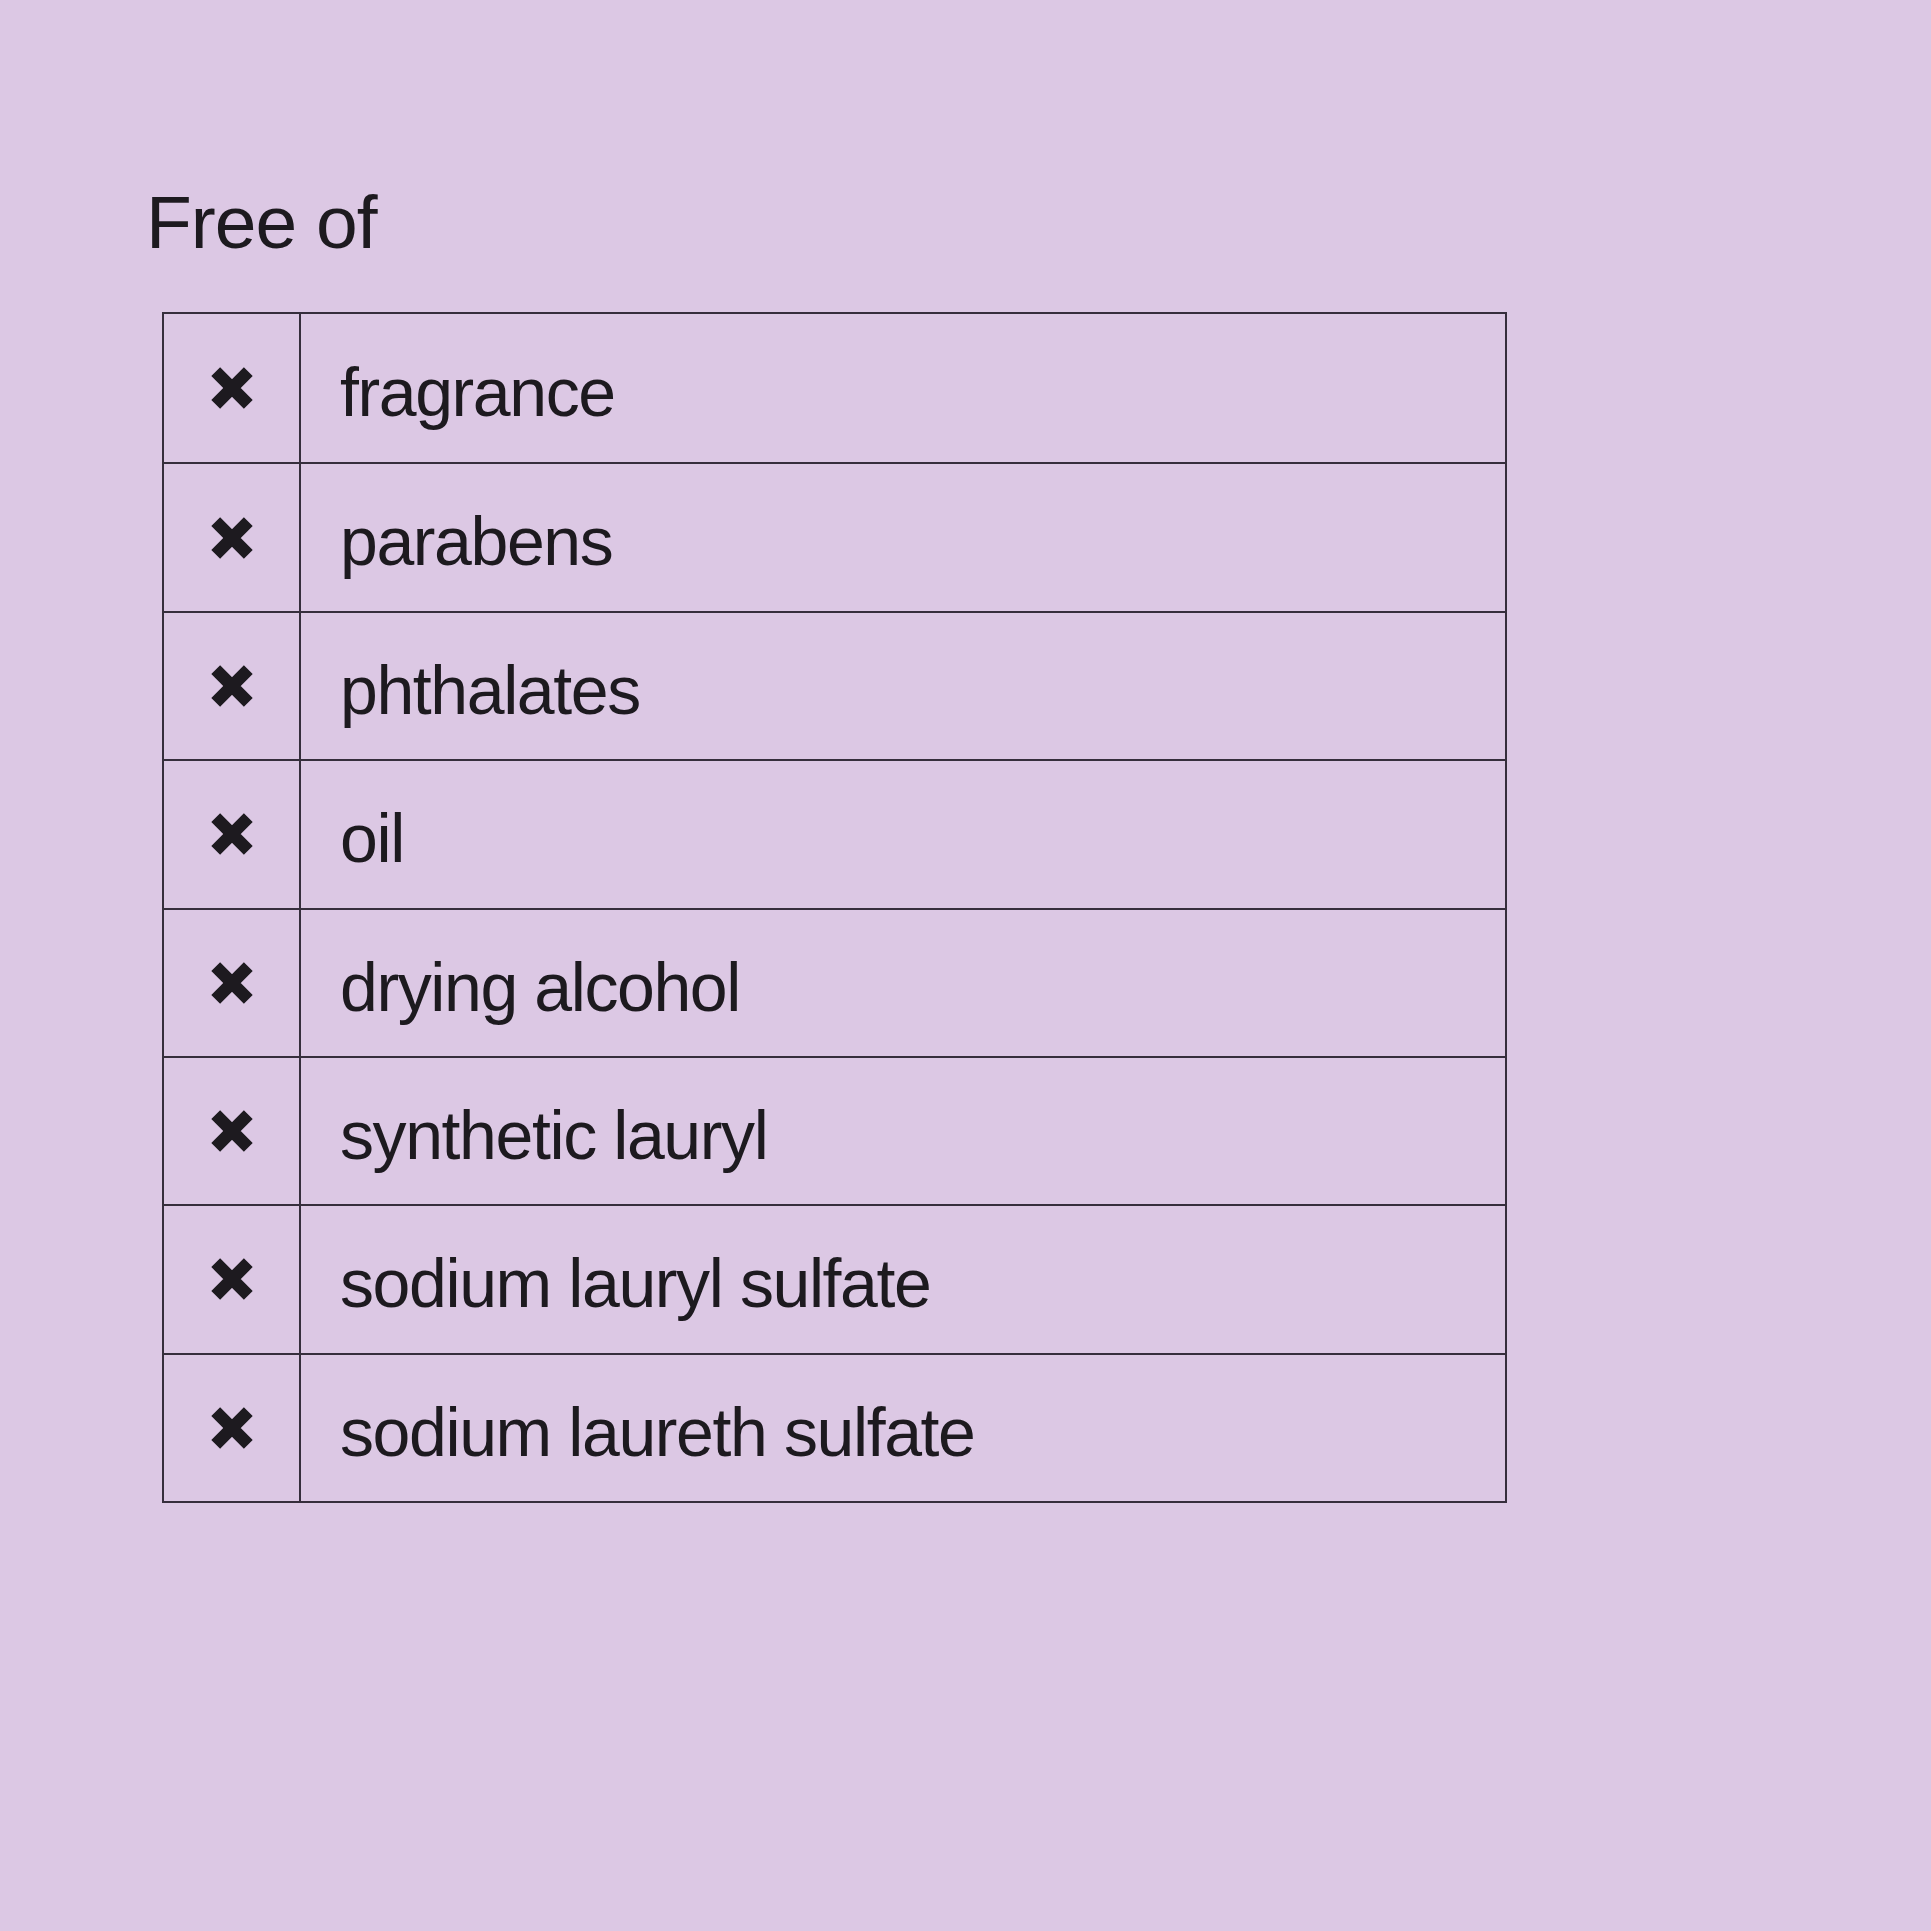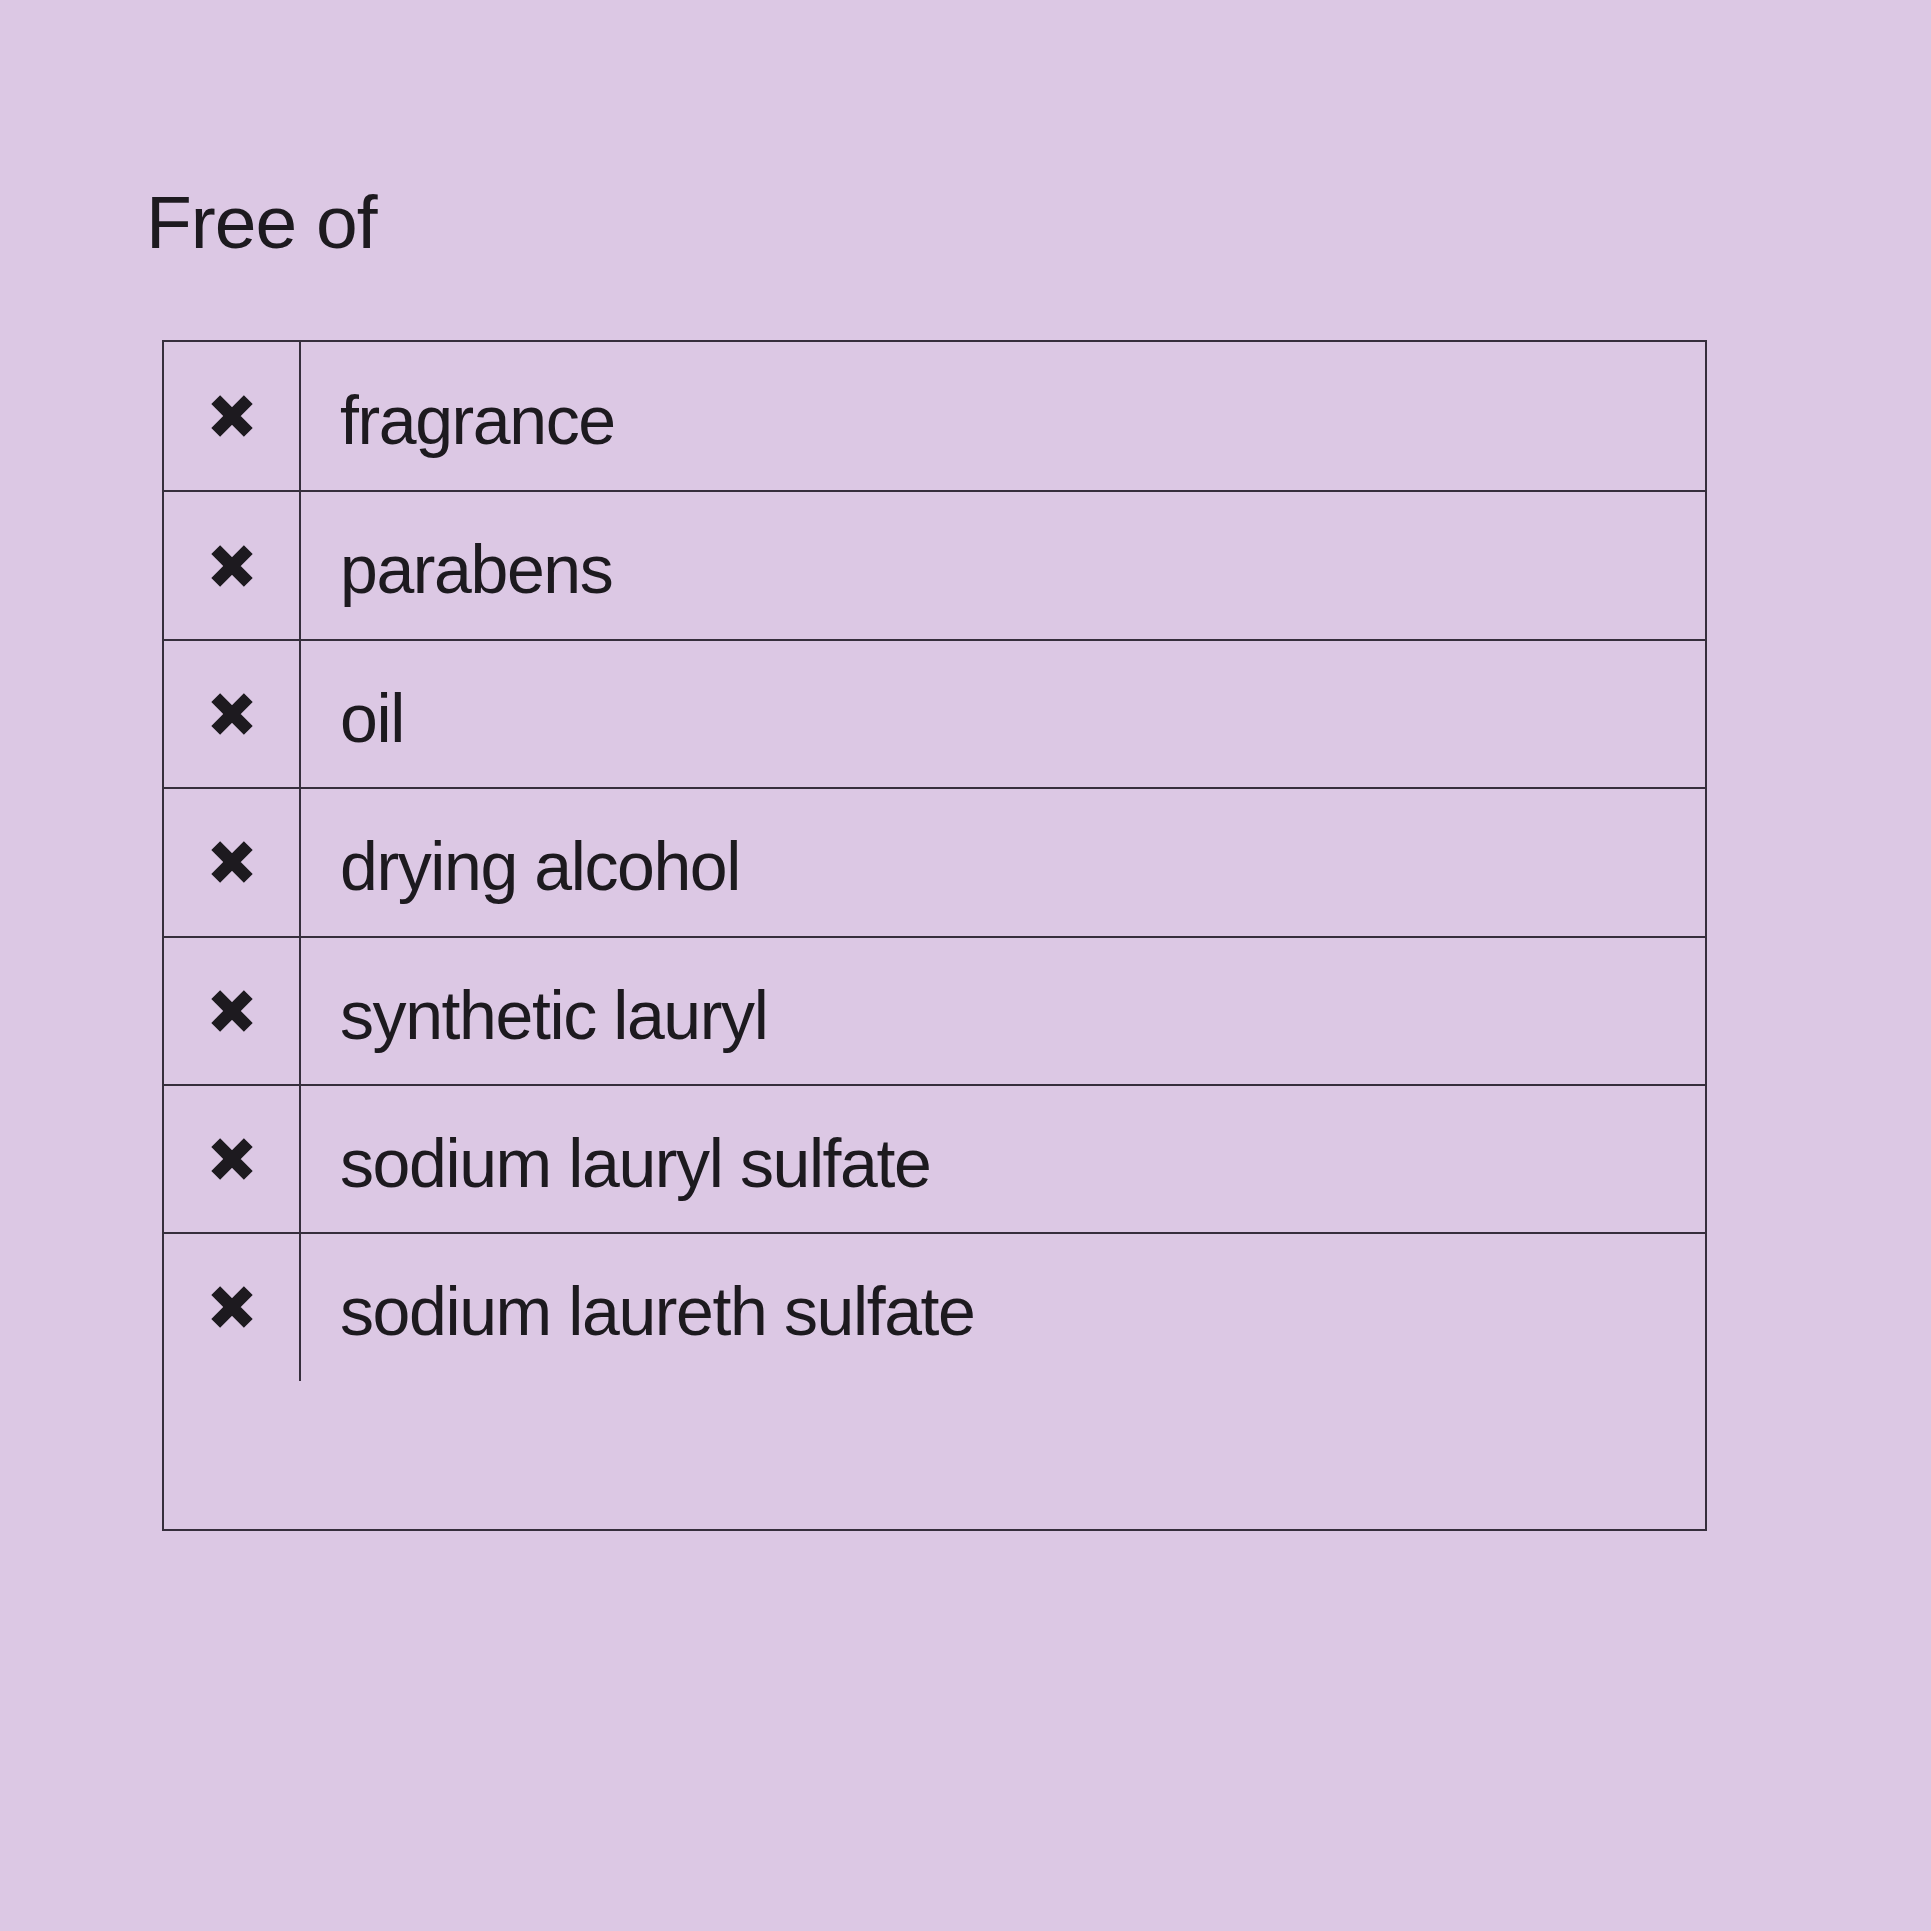--- a/index.html
+++ b/index.html
@@ -29,27 +29,26 @@
     top: 185px;
     font-size: 75px;
     line-height: 1;
     letter-spacing: -1px;
     color: var(--text);
   }
   .free-of-table {
     position: absolute;
     left: 162px;
     top: 312px;
-    width: 1545px;
+    width: 1345px;
     height: 1191px;
     box-sizing: border-box;
     border: 2.9px solid var(--border);
     display: grid;
     grid-template-rows: repeat(8, 1fr);
-    margin-top: 28px;
   }
   .row {
     display: grid;
     grid-template-columns: 137px 1fr;
     min-height: 0;
   }
   .row + .row {
     border-top: 2.9px solid var(--border);
   }
   .icon-cell {
@@ -100,20 +99,28 @@
 
   <div class="row">
     <div class="cell icon-cell">
       <svg class="x-icon" viewBox="0 0 48 48" aria-hidden="true">
         <path d="M7 7 L41 41 M41 7 L7 41"></path>
       </svg>
     </div>
     <div class="cell label-cell">parabens</div>
   </div>
 
+  <div class="row">
+    <div class="cell icon-cell">
+      <svg class="x-icon" viewBox="0 0 48 48" aria-hidden="true">
+        <path d="M7 7 L41 41 M41 7 L7 41"></path>
+      </svg>
+    </div>
+    <div class="cell label-cell">phthalates</div>
+  </div>
 
   <div class="row">
     <div class="cell icon-cell">
       <svg class="x-icon" viewBox="0 0 48 48" aria-hidden="true">
         <path d="M7 7 L41 41 M41 7 L7 41"></path>
       </svg>
     </div>
     <div class="cell label-cell">oil</div>
   </div>
 

